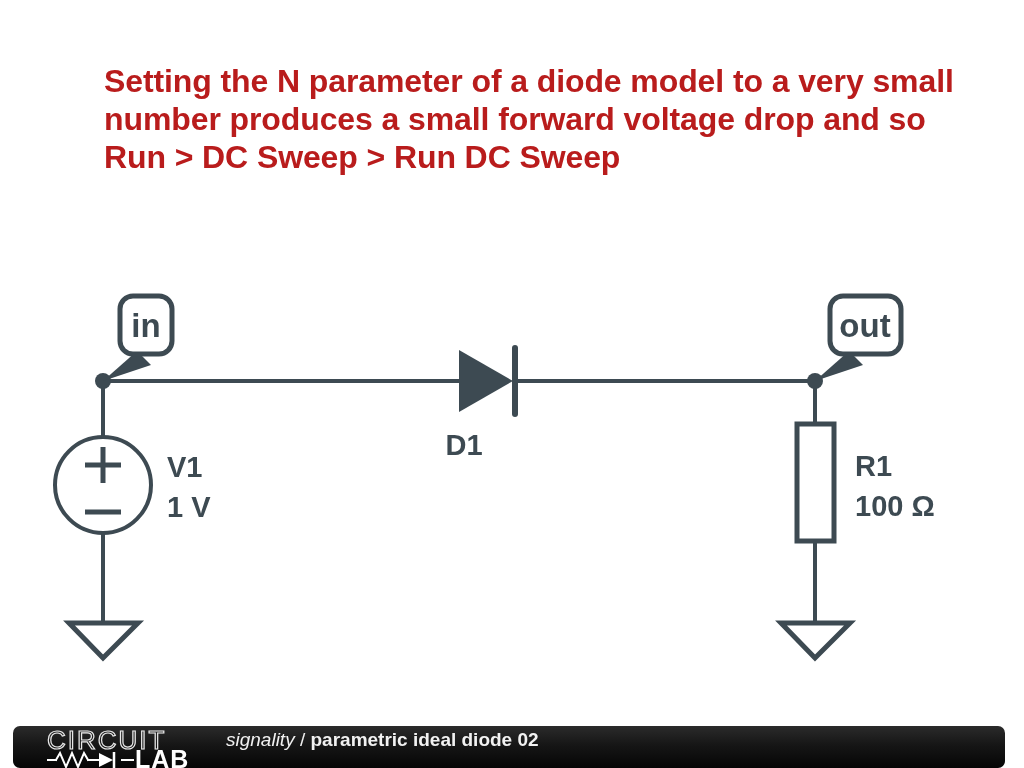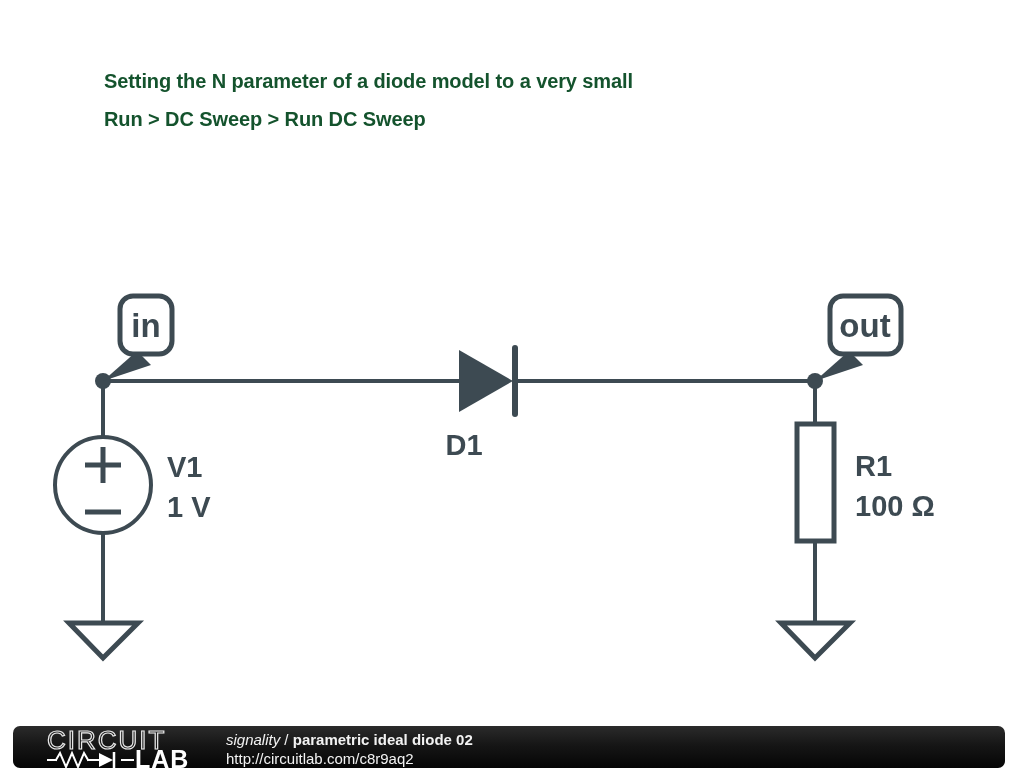--- a/index.html
+++ b/index.html
@@ -16,23 +16,23 @@
   }
 
   
   #description {
     position: absolute;
     left: 104px;
     top: 62px;
     width: 880px;
   }
   .desc-line {
-    font-size: 20px;
-    font-weight: bold;
-    color: #14532d;
+    font-size: 32px;
+    font-weight: bold;
+    color: #b91c1c;
     line-height: 38px;
     letter-spacing: -0.1px;
     white-space: pre;
   }
 
   
   #schematic {
     position: absolute;
     left: 0;
     top: 250px;
@@ -73,21 +73,21 @@
     width: 160px;
     height: 40px;
   }
   #footer-text {
     position: absolute;
     left: 213px;
     top: 4px;
     color: #f2f2f2;
   }
   .footer-title {
-    font-size: 15px;
+    font-size: 19px;
     line-height: 19px;
     white-space: nowrap;
   }
   .footer-owner {
     font-style: italic;
     font-weight: normal;
   }
   .footer-sep {
     font-weight: normal;
   }
@@ -99,20 +99,21 @@
     line-height: 19px;
     font-weight: normal;
     white-space: nowrap;
   }
 </style>
 </head>
 <body>
 
 <div id="description">
   <div class="desc-line">Setting the N parameter of a diode model to a very small</div>
+  <div class="desc-line">number produces a small forward voltage drop and so</div>
   <div class="desc-line">Run &gt; DC Sweep &gt; Run DC Sweep</div>
 </div>
 
 <div id="schematic">
   <svg width="1024" height="470" viewBox="0 0 1024 470" xmlns="http://www.w3.org/2000/svg">
 
     <g stroke="#3d4a52" stroke-width="4" fill="none" stroke-linecap="square">
 
       <line x1="103" y1="131" x2="457" y2="131"></line>
 
@@ -196,16 +197,15 @@
       <line x1="67" y1="24" x2="67" y2="40" stroke="#ffffff" stroke-width="2.5"></line>
 
       <text x="88" y="40" font-family="Liberation Sans, sans-serif" font-size="25" font-weight="bold" letter-spacing="1" fill="#ffffff">LAB</text>
     </svg>
   </div>
 
   <div id="footer-text">
     <div class="footer-title">
       <span class="footer-owner">signality</span><span class="footer-sep"> / </span><span class="footer-name">parametric ideal diode 02</span>
     </div>
-    <div class="footer-url">http://circuitlab.com/c8r9aq2</div>
   </div>
 
 </div>
 
 </body></html>

